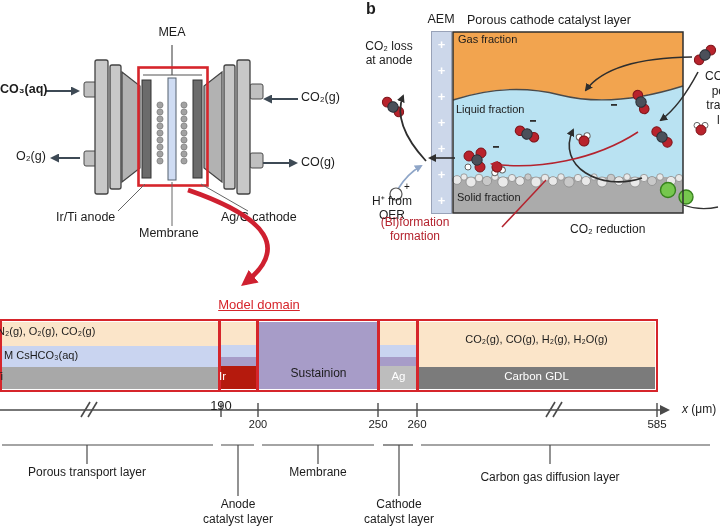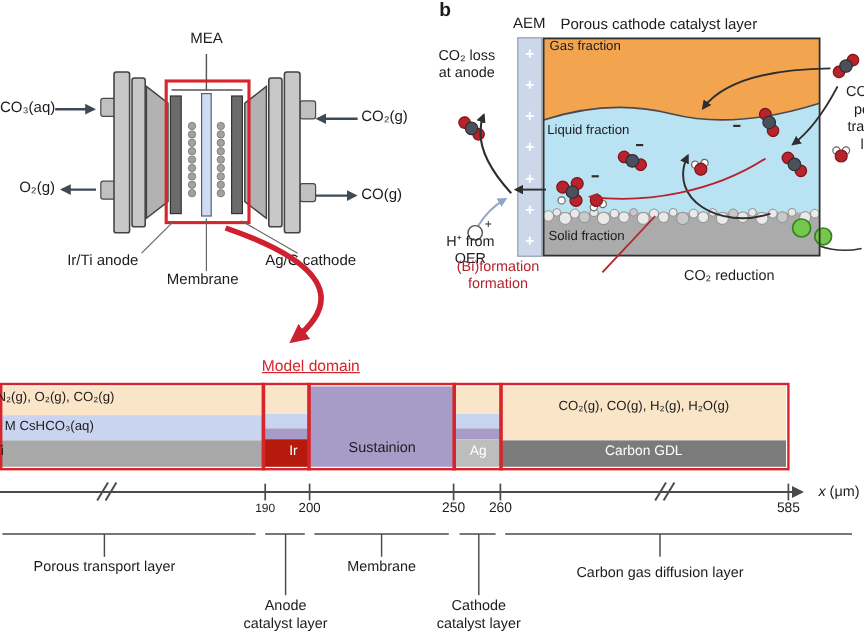--- a/index.html
+++ b/index.html
@@ -81,21 +81,21 @@
     </g>
 
     <g stroke="#666" stroke-width="1">
       <line x1="118" y1="191" x2="145" y2="164"></line>
       <line x1="172" y1="162" x2="172" y2="206"></line>
       <line x1="248" y1="191" x2="201" y2="164"></line>
     </g>
   </svg>
 
   <div class="lbl" style="left:152px;top:26px;width:40px;text-align:center;font-size:12.5px;">MEA</div>
-  <div class="lbl" style="left:0px;top:83px;font-size:12.5px;">CO₃(aq)</div>
+  <div class="lbl" style="left:0px;top:83px;font-size:12.5px;font-weight:bold;">CO₃(aq)</div>
   <div class="lbl" style="left:16px;top:150px;font-size:12.5px;">O₂(g)</div>
   <div class="lbl" style="left:301px;top:91px;font-size:12.5px;">CO₂(g)</div>
   <div class="lbl" style="left:301px;top:156px;font-size:12.5px;">CO(g)</div>
   <div class="lbl" style="left:56px;top:211px;font-size:12.5px;">Ir/Ti anode</div>
   <div class="lbl" style="left:139px;top:227px;font-size:12.5px;">Membrane</div>
   <div class="lbl" style="left:221px;top:211px;font-size:12.5px;">Ag/C cathode</div>
 
   <svg style="left:150px;top:180px" width="200" height="130" viewBox="0 0 200 130">
     <defs>
       <marker id="mBigRed" markerUnits="userSpaceOnUse" markerWidth="16" markerHeight="16" refX="11" refY="8" orient="auto">
@@ -296,21 +296,21 @@
 
     <div class="stripe" style="left:218px;top:0;width:2.5px;height:73px;background:#d6252b;"></div>
     <div class="stripe" style="left:256px;top:0;width:2.5px;height:73px;background:#d6252b;"></div>
     <div class="stripe" style="left:377px;top:0;width:2.5px;height:73px;background:#d6252b;"></div>
     <div class="stripe" style="left:416px;top:0;width:2.5px;height:73px;background:#d6252b;"></div>
     <div class="stripe" style="left:0;top:0;width:658px;height:73px;border:2.5px solid #d6252b;box-sizing:border-box;"></div>
 
     <div class="barTxt" style="left:-3px;top:6px;">N₂(g), O₂(g), CO₂(g)</div>
     <div class="barTxt" style="left:4px;top:30px;">M CsHCO₃(aq)</div>
     <div class="barTxt" style="left:-6px;top:51px;font-size:11.5px;">Ti</div>
-    <div class="barTxt w" style="left:219px;top:51px;width:51px;text-align:center;font-size:11.5px;">Ir</div>
+    <div class="barTxt w" style="left:219px;top:51px;width:51px;font-size:11.5px;">Ir</div>
     <div class="barTxt" style="left:258px;top:30px;width:121px;text-align:center;font-size:12px;margin-top:17px;">Sustainion</div>
     <div class="barTxt w" style="left:379px;top:51px;width:39px;text-align:center;font-size:11.5px;">Ag</div>
     <div class="barTxt w" style="left:418px;top:51px;width:237px;text-align:center;font-size:11.5px;">Carbon GDL</div>
     <div class="barTxt" style="left:418px;top:14px;width:237px;text-align:center;">CO₂(g), CO(g), H₂(g), H₂O(g)</div>
   </div>
 
   <svg style="left:0;top:392px" width="720" height="46" viewBox="0 0 720 46">
     <line x1="0" y1="18" x2="662" y2="18" stroke="#4a4a4a" stroke-width="1.6"></line>
     <polygon points="660,13 670,18 660,23" fill="#4a4a4a"></polygon>
     <g stroke="#4a4a4a" stroke-width="1.4">
@@ -321,21 +321,21 @@
         <line x1="657" y1="11" x2="657" y2="25"></line>
     </g>
     <g stroke="#4a4a4a" stroke-width="1.6">
       <line x1="81" y1="25" x2="90" y2="10"></line>
         <line x1="88" y1="25" x2="97" y2="10"></line>
       <line x1="546" y1="25" x2="555" y2="10"></line>
         <line x1="553" y1="25" x2="562" y2="10"></line>
     </g>
   </svg>
   <div class="lbl" style="left:682px;top:403px;font-size:12px;"><i>x</i> <span>(μm)</span></div>
-  <div class="lbl ctr" style="left:203px;top:418px;width:36px;font-size:10px;">190</div>
+  <div class="lbl ctr" style="left:203px;top:399px;width:36px;font-size:13px;">190</div>
   <div class="lbl ctr" style="left:240px;top:418px;width:36px;font-size:11px;">200</div>
   <div class="lbl ctr" style="left:360px;top:418px;width:36px;font-size:11.5px;">250</div>
   <div class="lbl ctr" style="left:399px;top:418px;width:36px;font-size:11.5px;">260</div>
   <div class="lbl ctr" style="left:639px;top:418px;width:36px;font-size:11.5px;">585</div>
 
   <svg style="left:0;top:440px" width="720" height="60" viewBox="0 0 720 60">
     <g stroke="#4a4a4a" stroke-width="1.2" fill="none">
       <line x1="2" y1="5" x2="213" y2="5"></line>
         <line x1="221" y1="5" x2="254" y2="5"></line>
         <line x1="262" y1="5" x2="374" y2="5"></line>

